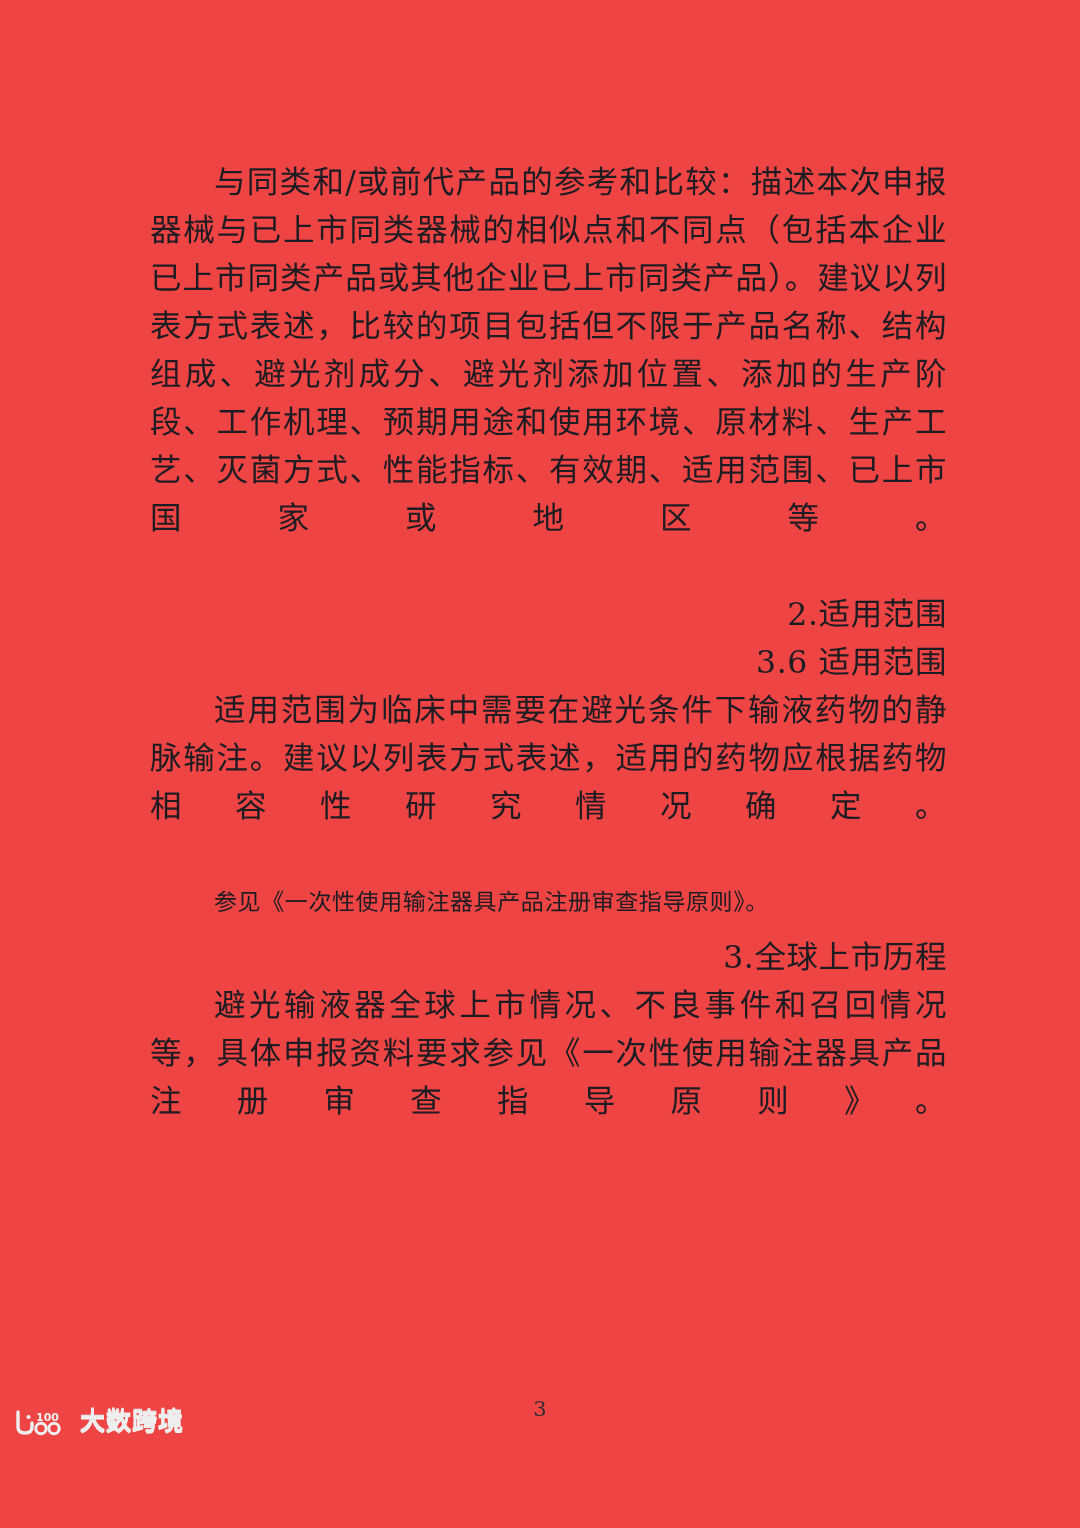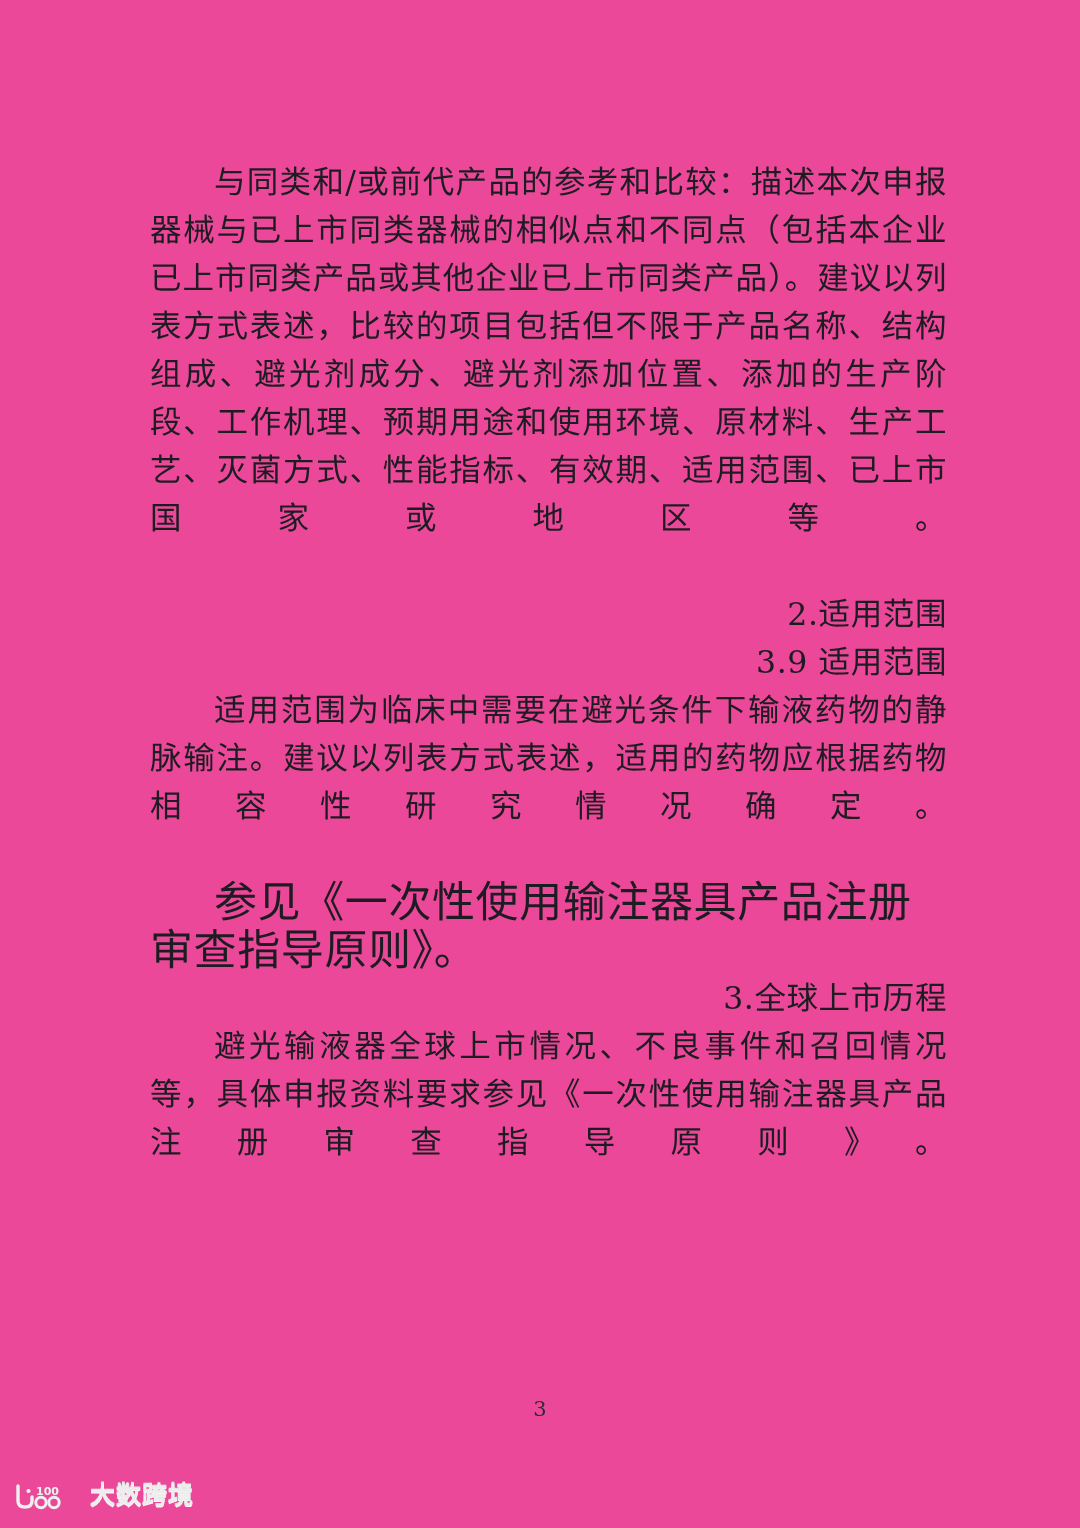--- a/index.html
+++ b/index.html
@@ -13,21 +13,21 @@
     background: #ffffff;
     font-family: "DejaVu Serif", "Liberation Serif", serif;
     color: #1a1a20;
     position: relative;
     overflow: hidden;
   }
 
   .page {
     position: absolute;
     inset: 0;
-    background: #ec4899;
+    background: #ef4444;
   }
 
   
   .text-column {
     position: absolute;
     left: 150px;
     top: 158px;
     width: 797px;
   }
 
@@ -58,21 +58,21 @@
 
   
   .heading {
     text-indent: 50px;
     text-align: right;
   }
 
   
   .line {
     margin: 0;
-    font-size: 43px;
+    font-size: 23px;
     line-height: 48px;
     letter-spacing: 0.6px;
     text-indent: 64px;
     text-align: left;
     color: #1c1c22;
   }
 
   .page-number {
     position: absolute;
     top: 1396px;
@@ -82,23 +82,23 @@
     font-size: 21px;
     line-height: 26px;
     color: #2b2b33;
     font-family: "DejaVu Serif", "Liberation Serif", serif;
   }
 
   
   .watermark {
     position: absolute;
     left: 14px;
-    top: 1482px;
+    top: 1408px;
     display: flex;
-    gap: 24px;
+    gap: 14px;
     opacity: 1;
     pointer-events: none;
     user-select: none;
   }
   .watermark-mark {
     width: 52px;
     height: 28px;
     position: relative;
     flex: 0 0 auto;
   }
@@ -121,24 +121,24 @@
   }
 </style>
 </head>
 <body style="background: rgb(255, 255, 255);">
 
 <div class="page">
 
   <div class="text-column">
       <p class="para" style="color: rgb(28, 28, 34);">与同类和/或前代产品的参考和比较：描述本次申报器械与已上市同类器械的相似点和不同点（包括本企业已上市同类产品或其他企业已上市同类产品）。建议以列表方式表述，比较的项目包括但不限于产品名称、结构组成、避光剂成分、避光剂添加位置、添加的生产阶段、工作机理、预期用途和使用环境、原材料、生产工艺、灭菌方式、性能指标、有效期、适用范围、已上市国家或地区等。</p>
       <p class="heading" style="color: rgb(28, 28, 34);">2.适用范围</p>
-      <p class="heading" style="color: rgb(28, 28, 34);">3.9 适用范围</p>
+      <p class="heading" style="color: rgb(28, 28, 34);">3.6 适用范围</p>
       <p class="para" style="color: rgb(28, 28, 34);">适用范围为临床中需要在避光条件下输液药物的静脉输注。建议以列表方式表述，适用的药物应根据药物相容性研究情况确定。</p>
       <p class="line" style="color: rgb(28, 28, 34);">参见《一次性使用输注器具产品注册审查指导原则》。</p>
-      <p class="heading" style="color: rgb(28, 28, 34);">3.全球上市历程</p>
+      <p class="heading" style="color: rgb(28, 28, 34); margin-top: 7px;">3.全球上市历程</p>
       <p class="para" style="color: rgb(28, 28, 34);">避光输液器全球上市情况、不良事件和召回情况等，具体申报资料要求参见《一次性使用输注器具产品注册审查指导原则》。</p>
     </div>
 
   <div class="page-number">3</div>
 
   <div class="watermark">
     <span class="watermark-mark">
       <svg viewBox="0 0 52 28" xmlns="http://www.w3.org/2000/svg" aria-hidden="true">
         <path d="M4 4 L4 19 Q4 25 11 25 Q18 25 18 19 L18 15" fill="none" stroke="#efefef" stroke-width="3.4" stroke-linecap="round"></path>
         <circle cx="14.5" cy="9" r="2.1" fill="#efefef"></circle>

